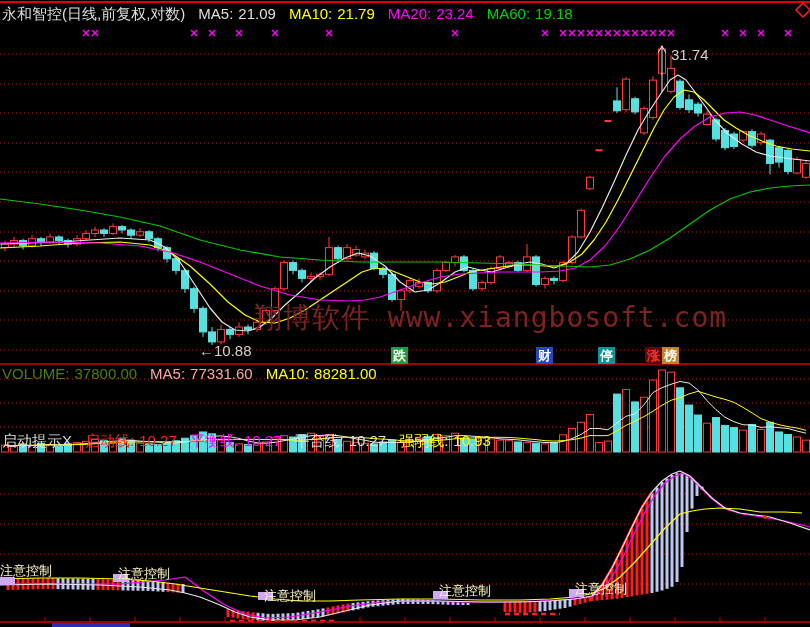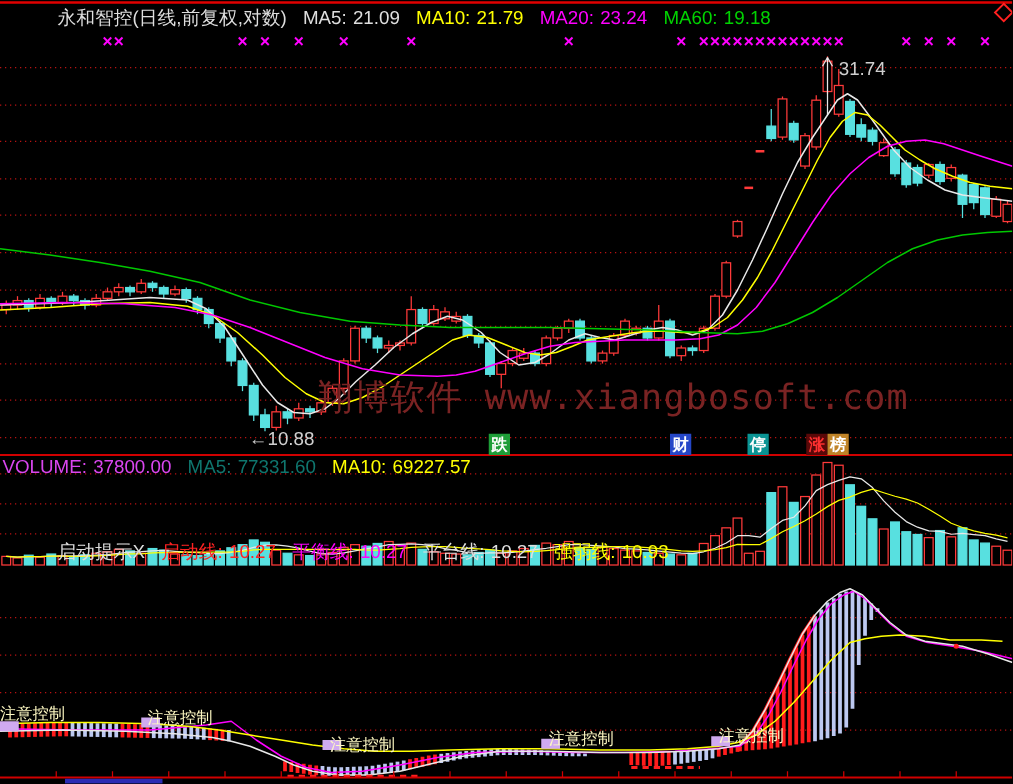--- a/index.html
+++ b/index.html
@@ -2,21 +2,21 @@
 <html><head>
 <meta charset="utf-8">
 <style>
   html,body{margin:0;padding:0;background:#000;}
   .screen{position:relative;width:810px;height:627px;background:#000;overflow:hidden;
           font-family:"Liberation Sans","DejaVu Sans",sans-serif;}
   #cv{position:absolute;left:0;top:0;}
   .hdr{position:absolute;left:2px;white-space:nowrap;font-size:15px;z-index:5;}
   .hdr .item{margin-left:13px;}
   .hdr .item .v{margin-left:5px;margin-top:16px;}
-  .hdr .ttl{color:#dedede;margin-left:44px;}
+  .hdr .ttl{color:#dedede;}
   .wm{position:absolute;left:254px;top:299px;font-size:28px;color:#7a2323;z-index:4;
       font-family:"DejaVu Sans Mono","Liberation Mono",monospace;letter-spacing:1px;white-space:nowrap;}
   .badge{position:absolute;top:347px;width:17px;height:17px;line-height:17px;text-align:center;
          font-size:13px;font-weight:bold;z-index:6;}
   .sig{position:absolute;font-size:13px;color:#fef9c3;white-space:nowrap;z-index:7;}
   .sigbox{position:absolute;width:15px;height:8px;background:#cfaaf0;z-index:6;}
 </style>
 </head>
 <body>
 
@@ -526,21 +526,21 @@
       <line x1="765" y1="617" x2="765" y2="622" stroke="#d00000" stroke-width="1"></line>
       <rect x="52" y="623" width="78" height="4" fill="#2b2bb4"></rect>
       <path d="M803,3 L810,10 L803,17 L796,10 Z" fill="none" stroke="#ff2020" stroke-width="1.5"></path>
     </svg>
 
   <div class="hdr" id="hdr-main" style="top:5px">
     <span class="ttl">永和智控(日线,前复权,对数)</span><span class="item" style="color: rgb(222, 222, 222);"><span>MA5:</span><span class="v">21.09</span></span><span class="item" style="color: rgb(255, 255, 0);"><span>MA10:</span><span class="v">21.79</span></span><span class="item" style="color: rgb(255, 0, 255);"><span>MA20:</span><span class="v">23.24</span></span><span class="item" style="color: rgb(0, 210, 0);"><span>MA60:</span><span class="v">19.18</span></span>
   </div>
 
   <div class="hdr" id="hdr-vol" style="top:365px">
-    <span class="item" style="margin-left: 0px; color: #d946ef;"><span>VOLUME:</span><span class="v">37800.00</span></span><span class="item" style="color: #0f766e;"><span>MA5:</span><span class="v">77331.60</span></span><span class="item" style="color: rgb(255, 255, 0);"><span>MA10:</span><span class="v">69227.57</span></span>
+    <span class="item" style="margin-left: 0px; color: #4d7c0f;"><span>VOLUME:</span><span class="v">37800.00</span></span><span class="item" style="color: #fca5a5;"><span>MA5:</span><span class="v">77331.60</span></span><span class="item" style="color: rgb(255, 255, 0);"><span>MA10:</span><span class="v">88281.00</span></span>
   </div>
 
   <div class="hdr" id="hdr-ind" style="top:432px">
     <span class="ttl">启动提示X</span><span class="item" style="color: rgb(255, 34, 34);"><span>启动线:</span><span class="v">10.27</span></span><span class="item" style="color: rgb(255, 0, 255);"><span>平衡线:</span><span class="v">10.27</span></span><span class="item" style="color: rgb(222, 222, 222);"><span>平台线:</span><span class="v">10.27</span></span><span class="item" style="color: rgb(255, 255, 0);"><span>强弱线:</span><span class="v">10.93</span></span>
   </div>
 
   <div class="wm">翔博软件 www.xiangbosoft.com</div>
 <span class="badge" style="left: 391px; top: 347px; background: rgb(30, 158, 56); color: rgb(255, 255, 255);">跌</span>
     <span class="badge" style="left: 536px; top: 347px; background: rgb(37, 71, 200); color: rgb(255, 255, 255);">财</span>
     <span class="badge" style="left: 598px; top: 347px; background: rgb(10, 148, 148); color: rgb(255, 255, 255);">停</span>

